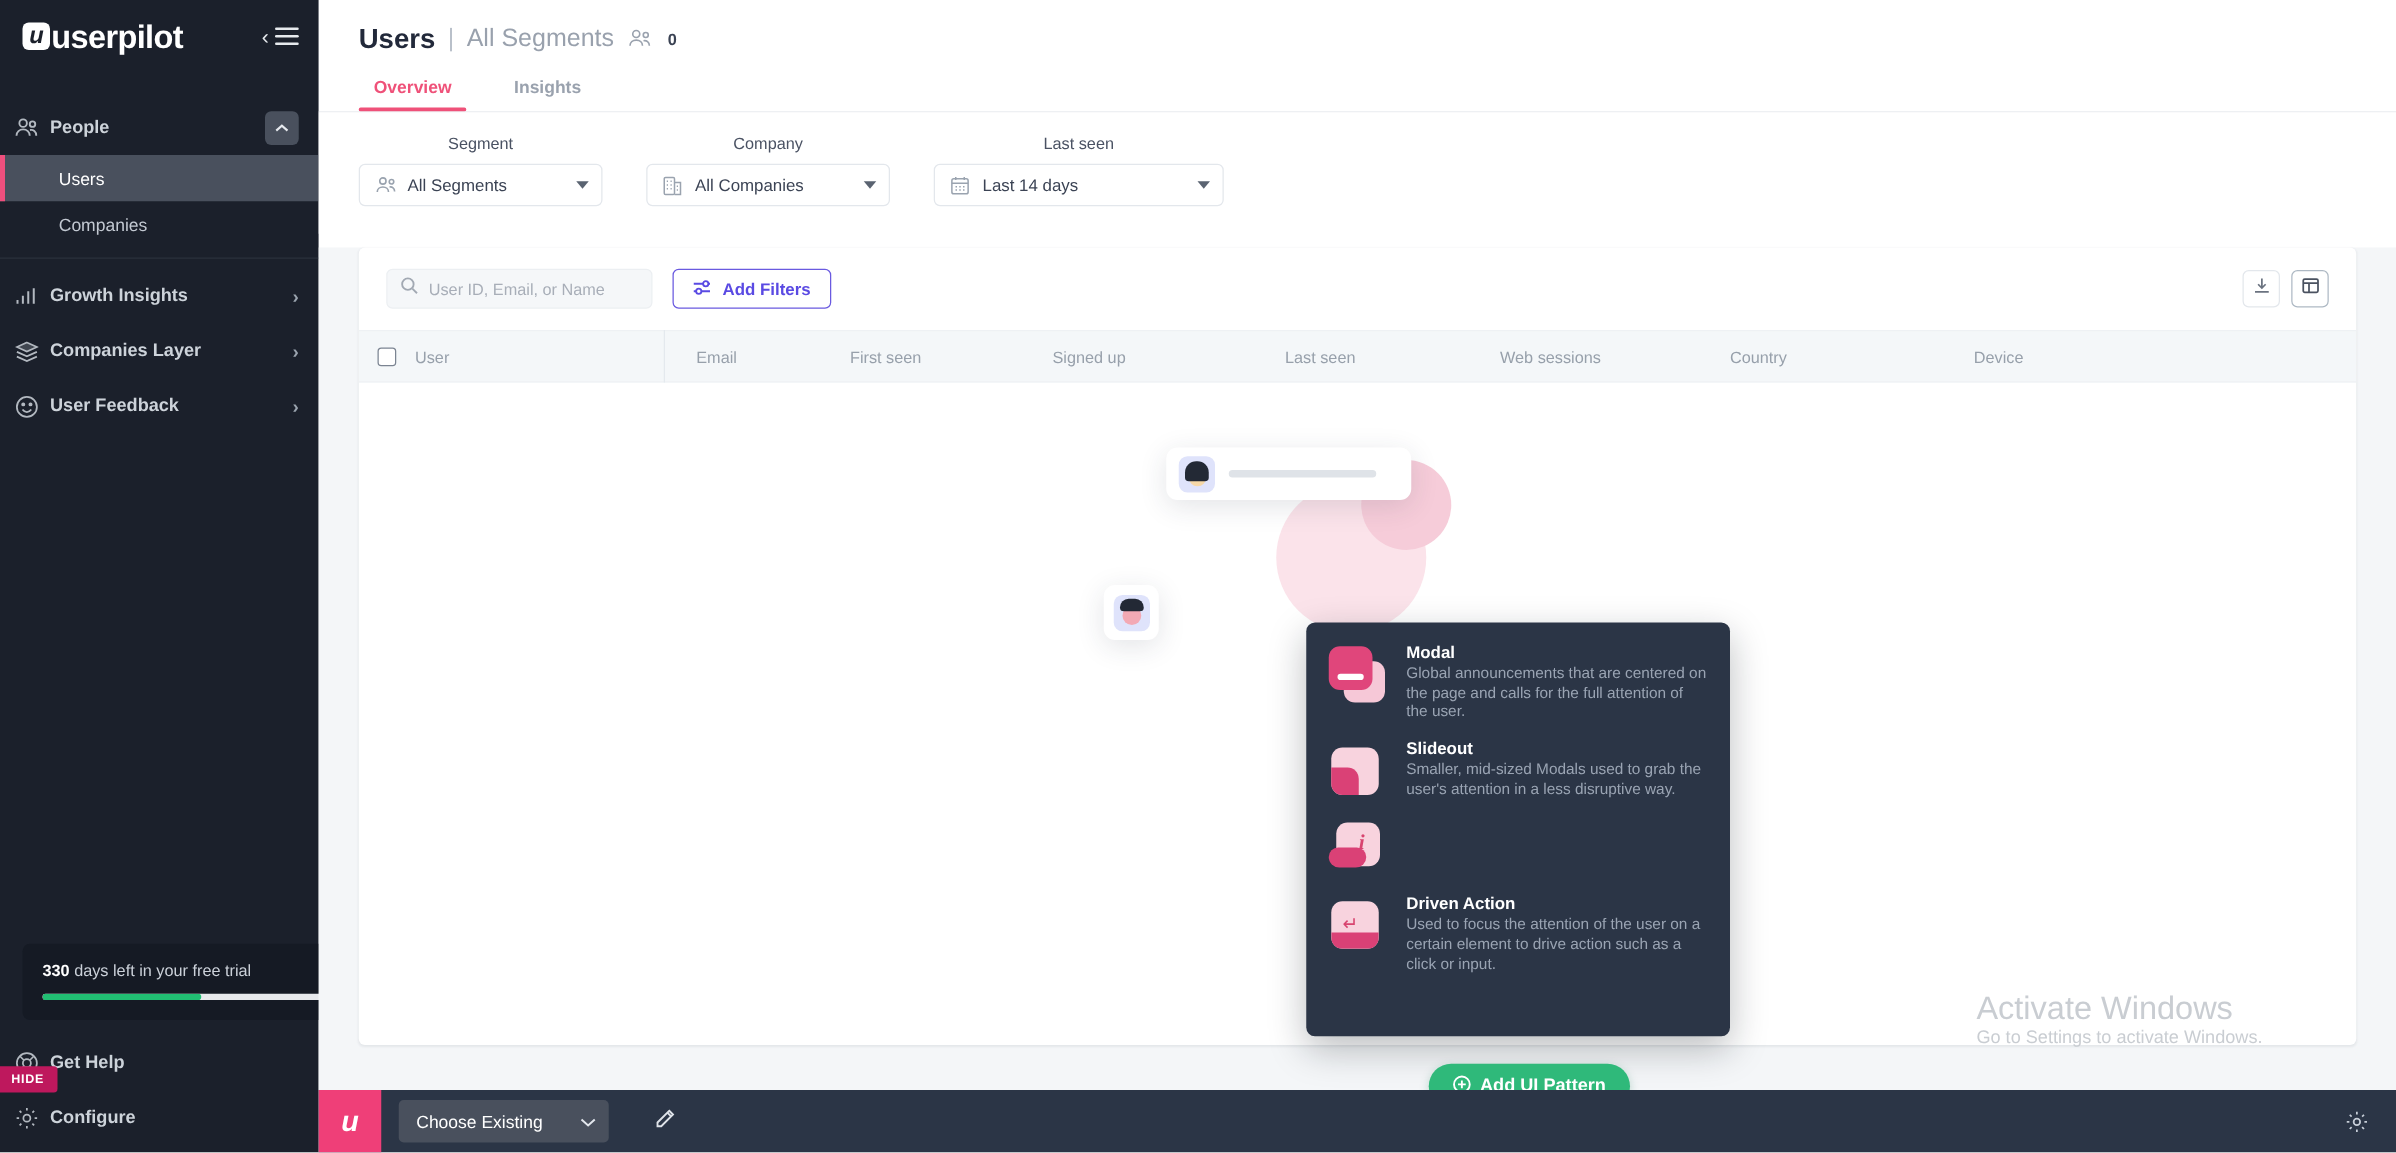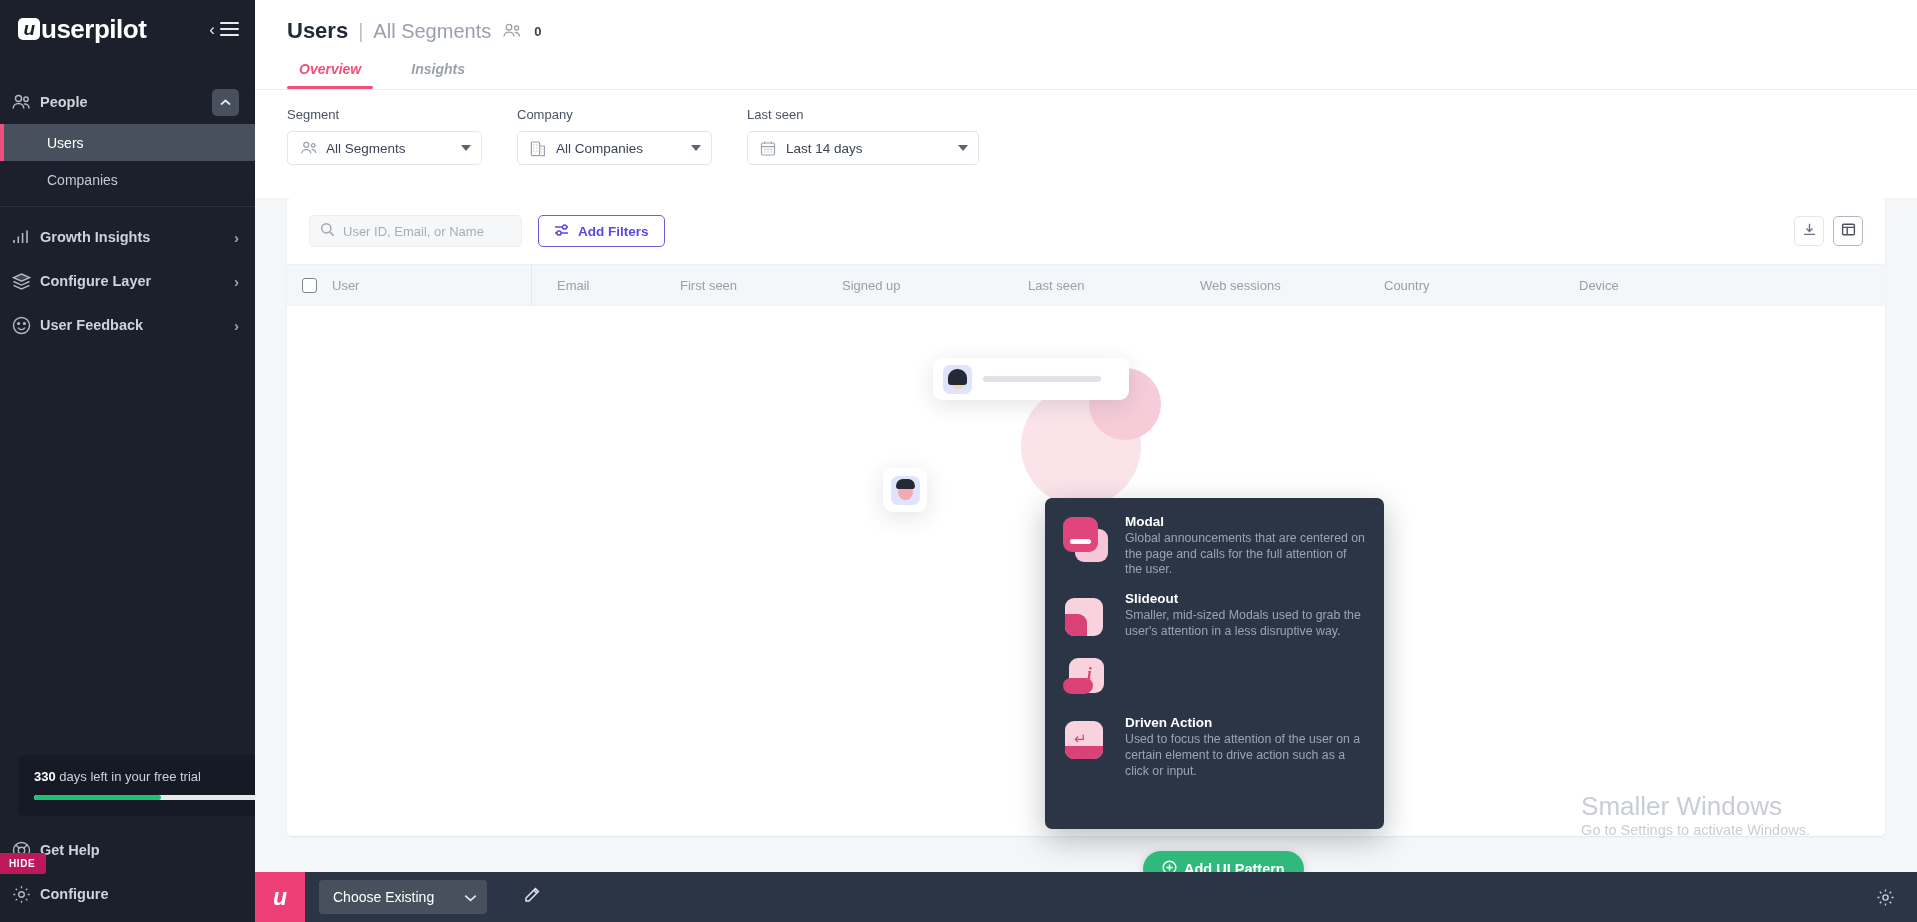--- a/index.html
+++ b/index.html
@@ -93,32 +93,32 @@
   .page-head { padding: 18px 0 0 32px; }
   .title-row { display: flex; align-items: center; gap: 10px; }
   .page-title { font-size: 22px; font-weight: 700; color: #22293a; }
   .title-pipe { color: #b9c0ca; font-size: 20px; font-weight: 300; }
   .seg-name { font-size: 20px; color: #99a1ad; font-weight: 400; }
   .seg-count { font-size: 13px; font-weight: 700; color: #3a4253; margin-left: 2px; }
 
   .tabs { display: flex; gap: 26px; margin-top: 17px; }
   .tab {
     font-size: 14px; font-weight: 700; color: #9aa2ae;
-    padding: 0 12px 12px 12px; cursor: pointer; position: relative; font-style: italic;
+    padding: 0 12px 12px 12px; cursor: pointer; position: relative;
   }
   .tab.active { color: #ef5179; }
   .tab.active::after {
     content: ""; position: absolute; left: 0; right: 0; bottom: 0;
     height: 3px; background: #ef5179; border-radius: 2px;
   }
   .head-divider { height: 1px; background: #e9ecf0; }
 
   .filters { display: flex; gap: 18px; padding: 17px 0 22px 32px; background: #fff; }
   .filter-group { width: 195px; }
-  .filter-label { font-size: 13px; color: #4a5263; margin-bottom: 9px; font-weight: 400; }
+  .filter-label { font-size: 13px; color: #4a5263; margin-bottom: 9px; font-weight: 400; text-align: center; }
   .select {
     height: 34px; border: 1px solid #e3e7ec; border-radius: 5px;
     display: flex; align-items: center; padding: 0 10px 0 12px;
     background: #fff; cursor: pointer;
   }
   .select .sico { width: 26px; display: flex; align-items: center; color: #9aa3af; }
   .select .sval { flex: 1; font-size: 13.5px; color: #3b4354; }
   .caret { width: 0; height: 0; border-left: 5px solid transparent; border-right: 5px solid transparent; border-top: 6px solid #5a6371; }
 
   .content-area { position: absolute; left: 0; right: 0; top: 198px; bottom: 50px; background: #f4f6f8; }
@@ -307,21 +307,21 @@
         <span class="arrow">›</span>
       </div>
       <div class="sb-item">
         <span class="ico">
           <svg width="19" height="17" viewBox="0 0 19 17" fill="none" stroke="#cdd3da" stroke-width="1.4">
             <path d="M9.5 1L17.5 4.6L9.5 8.2L1.5 4.6z" fill="#cdd3da" fill-opacity=".25"></path>
             <path d="M1.5 8.5l8 3.6 8-3.6"></path>
               <path d="M1.5 12.3l8 3.6 8-3.6"></path>
           </svg>
         </span>
-        <span class="lbl">Configure Layer</span>
+        <span class="lbl">Companies Layer</span>
         <span class="arrow">›</span>
       </div>
       <div class="sb-item">
         <span class="ico">
           <svg width="19" height="19" viewBox="0 0 19 19" fill="none" stroke="#cdd3da" stroke-width="1.4">
             <circle cx="9.5" cy="9.5" r="8"></circle>
               <circle cx="6.6" cy="7.5" r=".9" fill="#cdd3da"></circle>
               <circle cx="12.4" cy="7.5" r=".9" fill="#cdd3da"></circle>
             <path d="M6 11.6c.9 1.3 2.1 2 3.5 2s2.6-.7 3.5-2"></path>
           </svg>
@@ -529,21 +529,21 @@
                 <div class="av-face2"></div>
                 <div class="av-hair2"></div>
               </div>
             </div>
           </div>
           <div class="empty-text">No Users</div>
         </div>
       </div>
 
       <div class="watermark">
-        <div class="wm1">Smaller Windows</div>
+        <div class="wm1">Activate Windows</div>
         <div class="wm2">Go to Settings to activate Windows.</div>
       </div>
     </div>
 
     <div class="tip-panel">
       <div class="tip-item">
         <div class="tip-ico">
           <div class="mi-back"></div>
             <div class="mi-front"></div>
             <div class="mi-line"></div>

